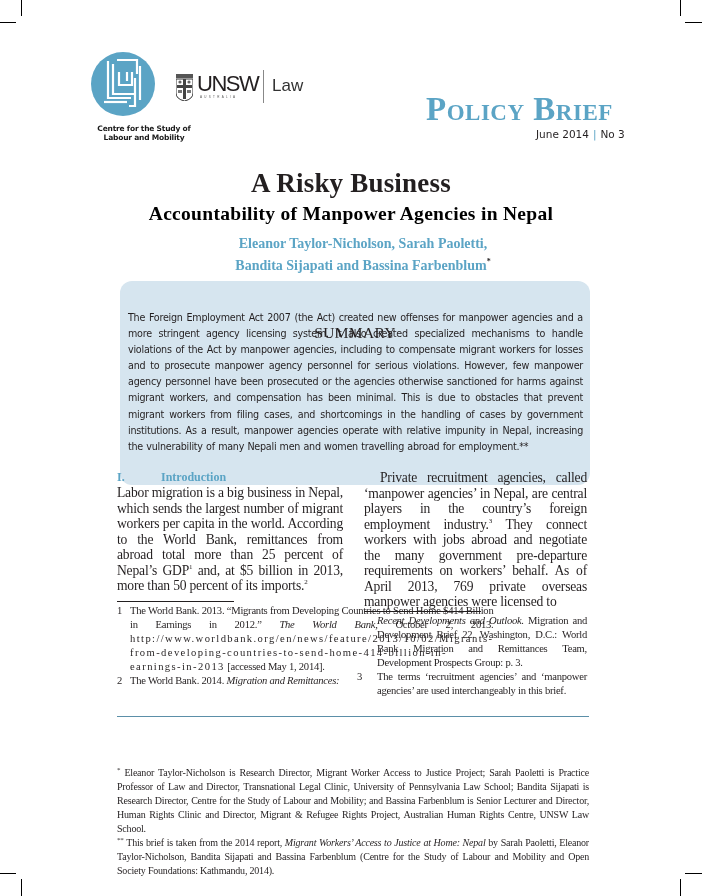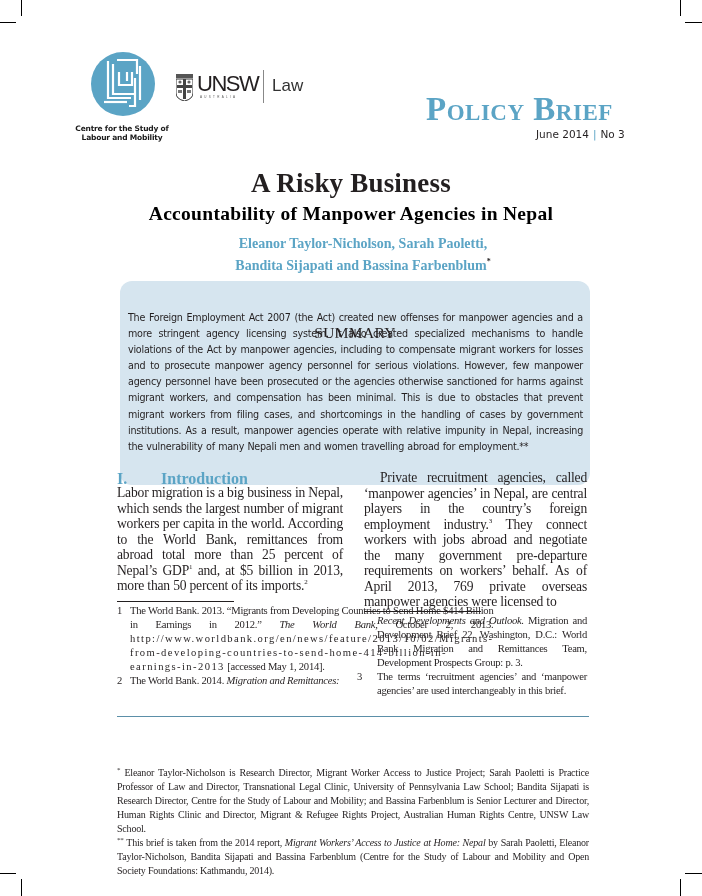--- a/index.html
+++ b/index.html
@@ -2,21 +2,21 @@
 <html><head>
 <meta charset="utf-8">
 <style>
   html, body { margin:0; padding:0; background:#ffffff; }
   body { width:702px; height:896px; position:relative; overflow:hidden; font-family:"Liberation Serif", serif; color:#231f20; }
   .crop { position:absolute; background:#000; }
   .abs { position:absolute; }
 
   
   .cslm-logo { left:91px; top:52px; width:64px; height:64px; }
-  .cslm-caption { left:72px; top:124px; width:100px; font-family:"DejaVu Sans", sans-serif; font-size:7.5px; font-weight:bold; line-height:9px; text-align:center; color:#1a1a1a; letter-spacing:-0.2px; }
+  .cslm-caption { left:94px; top:124px; width:100px; font-family:"DejaVu Sans", sans-serif; font-size:7.5px; font-weight:bold; line-height:9px; text-align:center; color:#1a1a1a; letter-spacing:-0.2px; }
   .unsw-crest { left:176px; top:74px; width:17px; height:27px; }
   .unsw-text { left:197px; top:72px; font-family:"Liberation Sans", sans-serif; font-size:22px; letter-spacing:-1.5px; color:#231f20; line-height:24px; }
   .unsw-sub { left:200px; top:95px; font-family:"Liberation Sans", sans-serif; font-size:3px; letter-spacing:2.3px; color:#555; }
   .unsw-divider { left:263px; top:70px; width:1px; height:33px; background:#888; }
   .unsw-law { left:272px; top:76px; font-family:"Liberation Sans", sans-serif; font-size:17px; color:#333;text-align:center; }
 
   .policy-brief { left:426px; top:92px; font-family:"Liberation Serif", serif; font-size:33px; color:#5ba4c5; font-weight:bold; line-height:34px; letter-spacing:0.5px; font-variant:small-caps;text-align:center; }
   .issue-line { left:536px; top:128px; font-family:"DejaVu Sans", sans-serif; font-size:10.5px; color:#231f20; }
   .issue-line .sep { color:#5ba4c5; margin:0 4px; }
 
@@ -24,21 +24,21 @@
   .subtitle { left:0; width:702px; top:203px; text-align:center; font-size:19.5px; font-weight:bold; color:#000000; letter-spacing:0.3px; }
   .authors { left:12px; width:702px; text-align:center; font-size:14px; font-weight:bold; color:#5ba4c5; }
   .authors-1 { top:236px; }
   .authors-2 { top:257px; }
   .authors sup { font-size:8px; color:#231f20; }
 
   .summary-box { left:120px; top:281px; width:470px; height:204px; background:#d6e5ef; border-radius:12px; }
   .summary-head { left:120px; width:470px; top:288px; text-align:center; font-size:15.5px; color:#231f20; letter-spacing:0.3px;margin-top:36px; }
   .summary-body { left:128px; width:455px; top:310px; font-family:"DejaVu Sans", sans-serif; font-size:9.6px; line-height:16.1px; text-align:justify; color:#231f20; letter-spacing:-0.25px; word-spacing:0.5px; }
 
-  .section-head { left:117px; top:470px; font-size:16px; font-weight:bold; color:#5ba4c5; }
+  .section-head { left:117px; top:470px; font-size:12px; font-weight:bold; color:#5ba4c5; }
   .section-head .num { display:inline-block; width:44px; }
 
   .col { font-size:13.6px; line-height:15.5px; text-align:justify; color:#231f20; letter-spacing:-0.2px; }
   .col-left { left:117px; top:485px; width:226px; }
   .col-right { left:364px; top:470px; width:223px; text-indent:16px; }
   .col sup { font-size:7px; line-height:0; }
 
   .fn-rule-left { left:117px; top:601px; width:117px; height:1px; background:#231f20; }
   .fn-rule-right { left:364px; top:611px; width:117px; height:1px; background:#231f20; }
   .fn { font-size:10.6px; line-height:14px; color:#231f20; text-align:justify; letter-spacing:-0.25px; }

